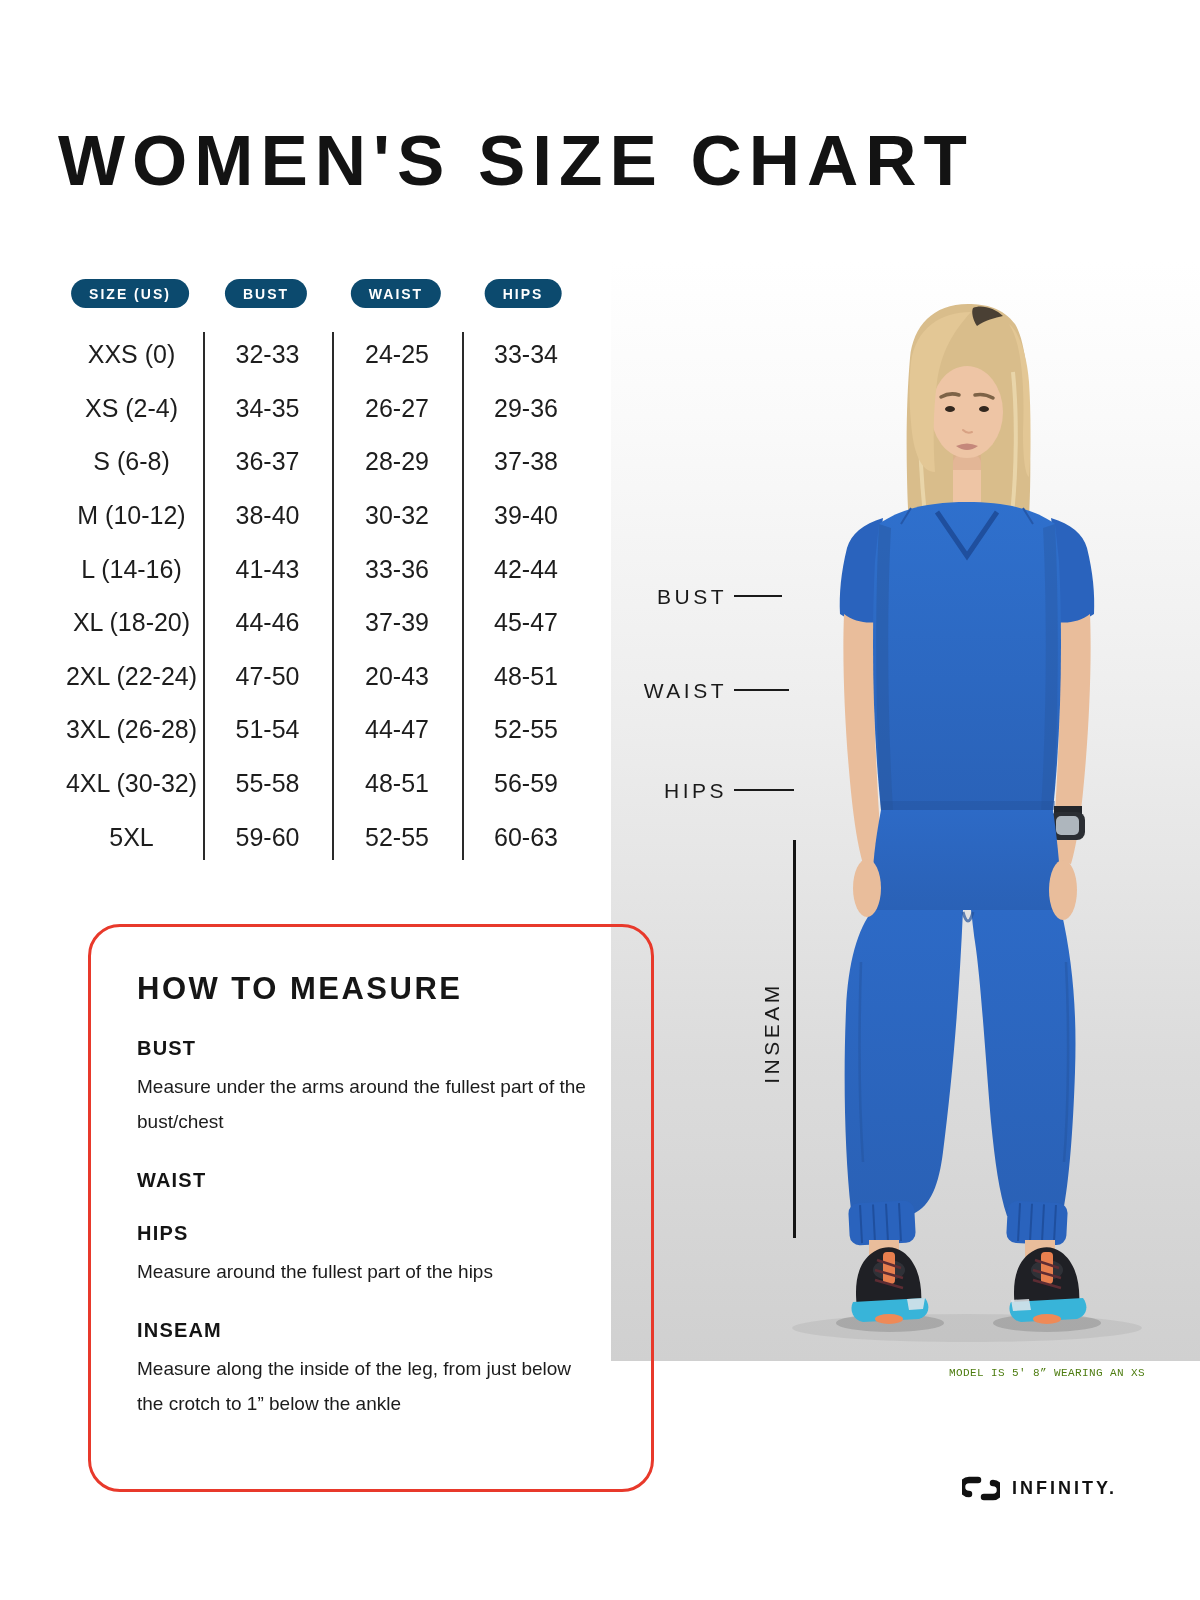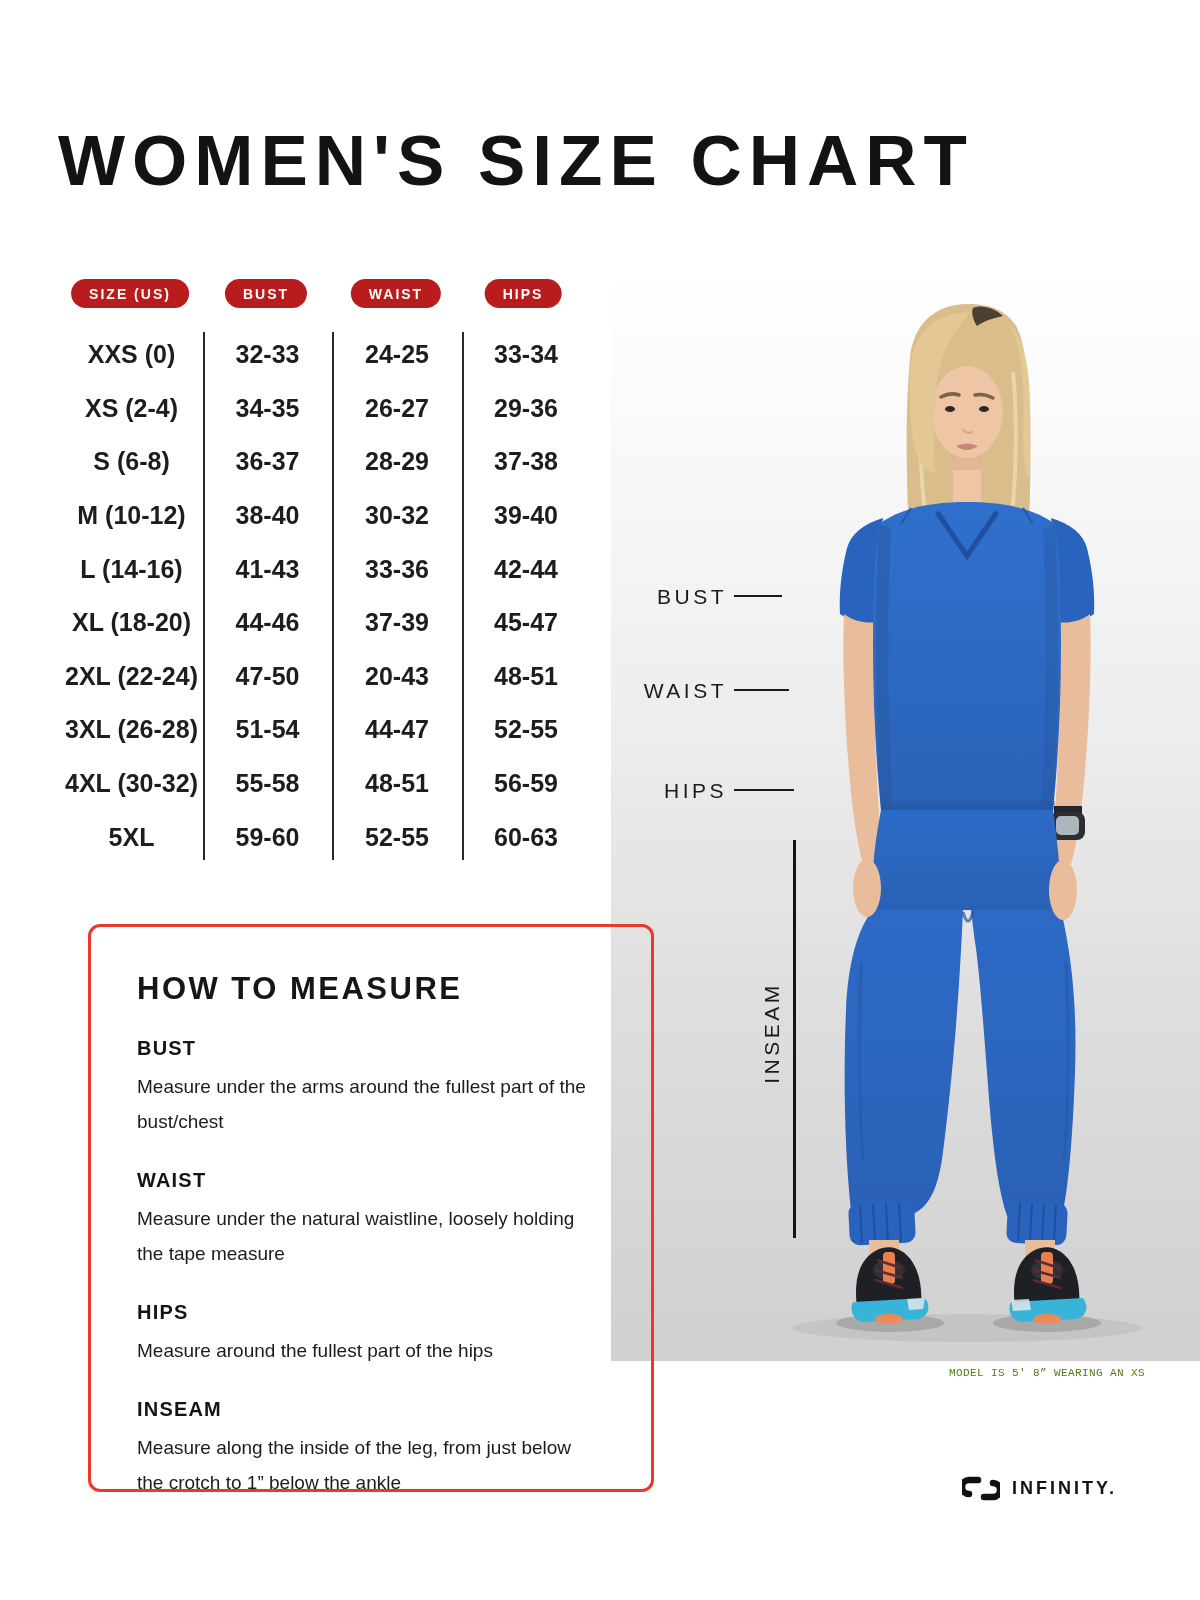--- a/index.html
+++ b/index.html
@@ -9,31 +9,31 @@
   
   .title { position:absolute; left:58px; top:86px; font-size:71px; font-weight:700; letter-spacing:7px; color:#131313; white-space:nowrap; }
 
   
   .photo { position:absolute; left:611px; top:228px; width:589px; height:1099px;
            background:linear-gradient(180deg,#ffffff 0%,#fafafa 14%,#ededed 42%,#dcdcdc 72%,#d0d0d0 100%); z-index:1; }
   .photo svg { position:absolute; left:0; top:0; }
 
   
   .size-table { position:absolute; left:60px; top:228px; width:530px; height:610px; z-index:2; }
-  .pill { position:absolute; top:17px; height:29px; border-radius:15px; background:#b91c1c; color:#ffffff;
+  .pill { position:absolute; top:17px; height:29px; border-radius:15px; background:#0c4a6e; color:#ffffff;
           font-size:14px; font-weight:700; letter-spacing:2px; display:flex; align-items:center; justify-content:center;
           padding:0 18px; transform:translateX(-50%); white-space:nowrap; }
   .divider { position:absolute; top:70px; width:2px; height:528px; background:#2a2a2a; }
   .rows { position:absolute; left:0; top:66px; width:530px; display:grid;
-          grid-template-columns:143px 129px 130px 128px; grid-auto-rows:53.6px;font-weight:bold; }
+          grid-template-columns:143px 129px 130px 128px; grid-auto-rows:53.6px; }
   .cell { display:flex; align-items:center; justify-content:center; font-size:25px; color:#1d1d1d; white-space:nowrap; }
 
   
   .htm-box { position:absolute; left:88px; top:890px; width:566px; height:568px; border:3px solid #E8392B;
-             border-radius:12px; padding:44px 40px 0 46px; z-index:3; background:transparent; }
+             border-radius:32px; padding:44px 40px 0 46px; z-index:3; background:transparent; }
   .htm-title { font-size:31px; font-weight:700; letter-spacing:2.5px; color:#161616; }
   .htm-heading { margin-top:30px; font-size:20px; font-weight:700; letter-spacing:1.2px; color:#141414; }
   .htm-text { margin-top:9px; font-size:19px; line-height:35px; color:#1c1c1c; max-width:458px; }
 
   
   .m-label { position:absolute; left:537px; width:190px; text-align:right; font-size:21px; letter-spacing:3.5px;
              color:#1a1a1a; z-index:4; white-space:nowrap; }
   .m-line { position:absolute; height:2px; background:#1a1a1a; z-index:4; }
   .inseam-line { position:absolute; left:793px; top:806px; width:3px; height:398px; background:#141414; z-index:4; }
   .inseam-label { position:absolute; left:711px; top:986px; width:122px; height:26px; display:flex; align-items:center;
@@ -197,21 +197,20 @@
         <div class="cell">52-55</div>
         <div class="cell">60-63</div>
     </div>
   </div>
 
   <div class="htm-box">
     <div class="htm-title">HOW TO MEASURE</div>
     <div class="htm-heading">BUST</div>
     <div class="htm-text">Measure under the arms around the fullest part of the bust/chest</div>
     <div class="htm-heading">WAIST</div>
-    <div class="htm-text">Measure under the natural waistline, loosely holding the tape measure</div>
     <div class="htm-heading">HIPS</div>
     <div class="htm-text">Measure around the fullest part of the hips</div>
     <div class="htm-heading">INSEAM</div>
     <div class="htm-text">Measure along the inside of the leg, from just below the crotch to 1” below the ankle</div>
   </div>
 
   <div class="m-label" style="top:551px">BUST</div>
   <div class="m-line" style="left:734px; top:561px; width:48px"></div>
 
   <div class="m-label" style="top:645px">WAIST</div>

